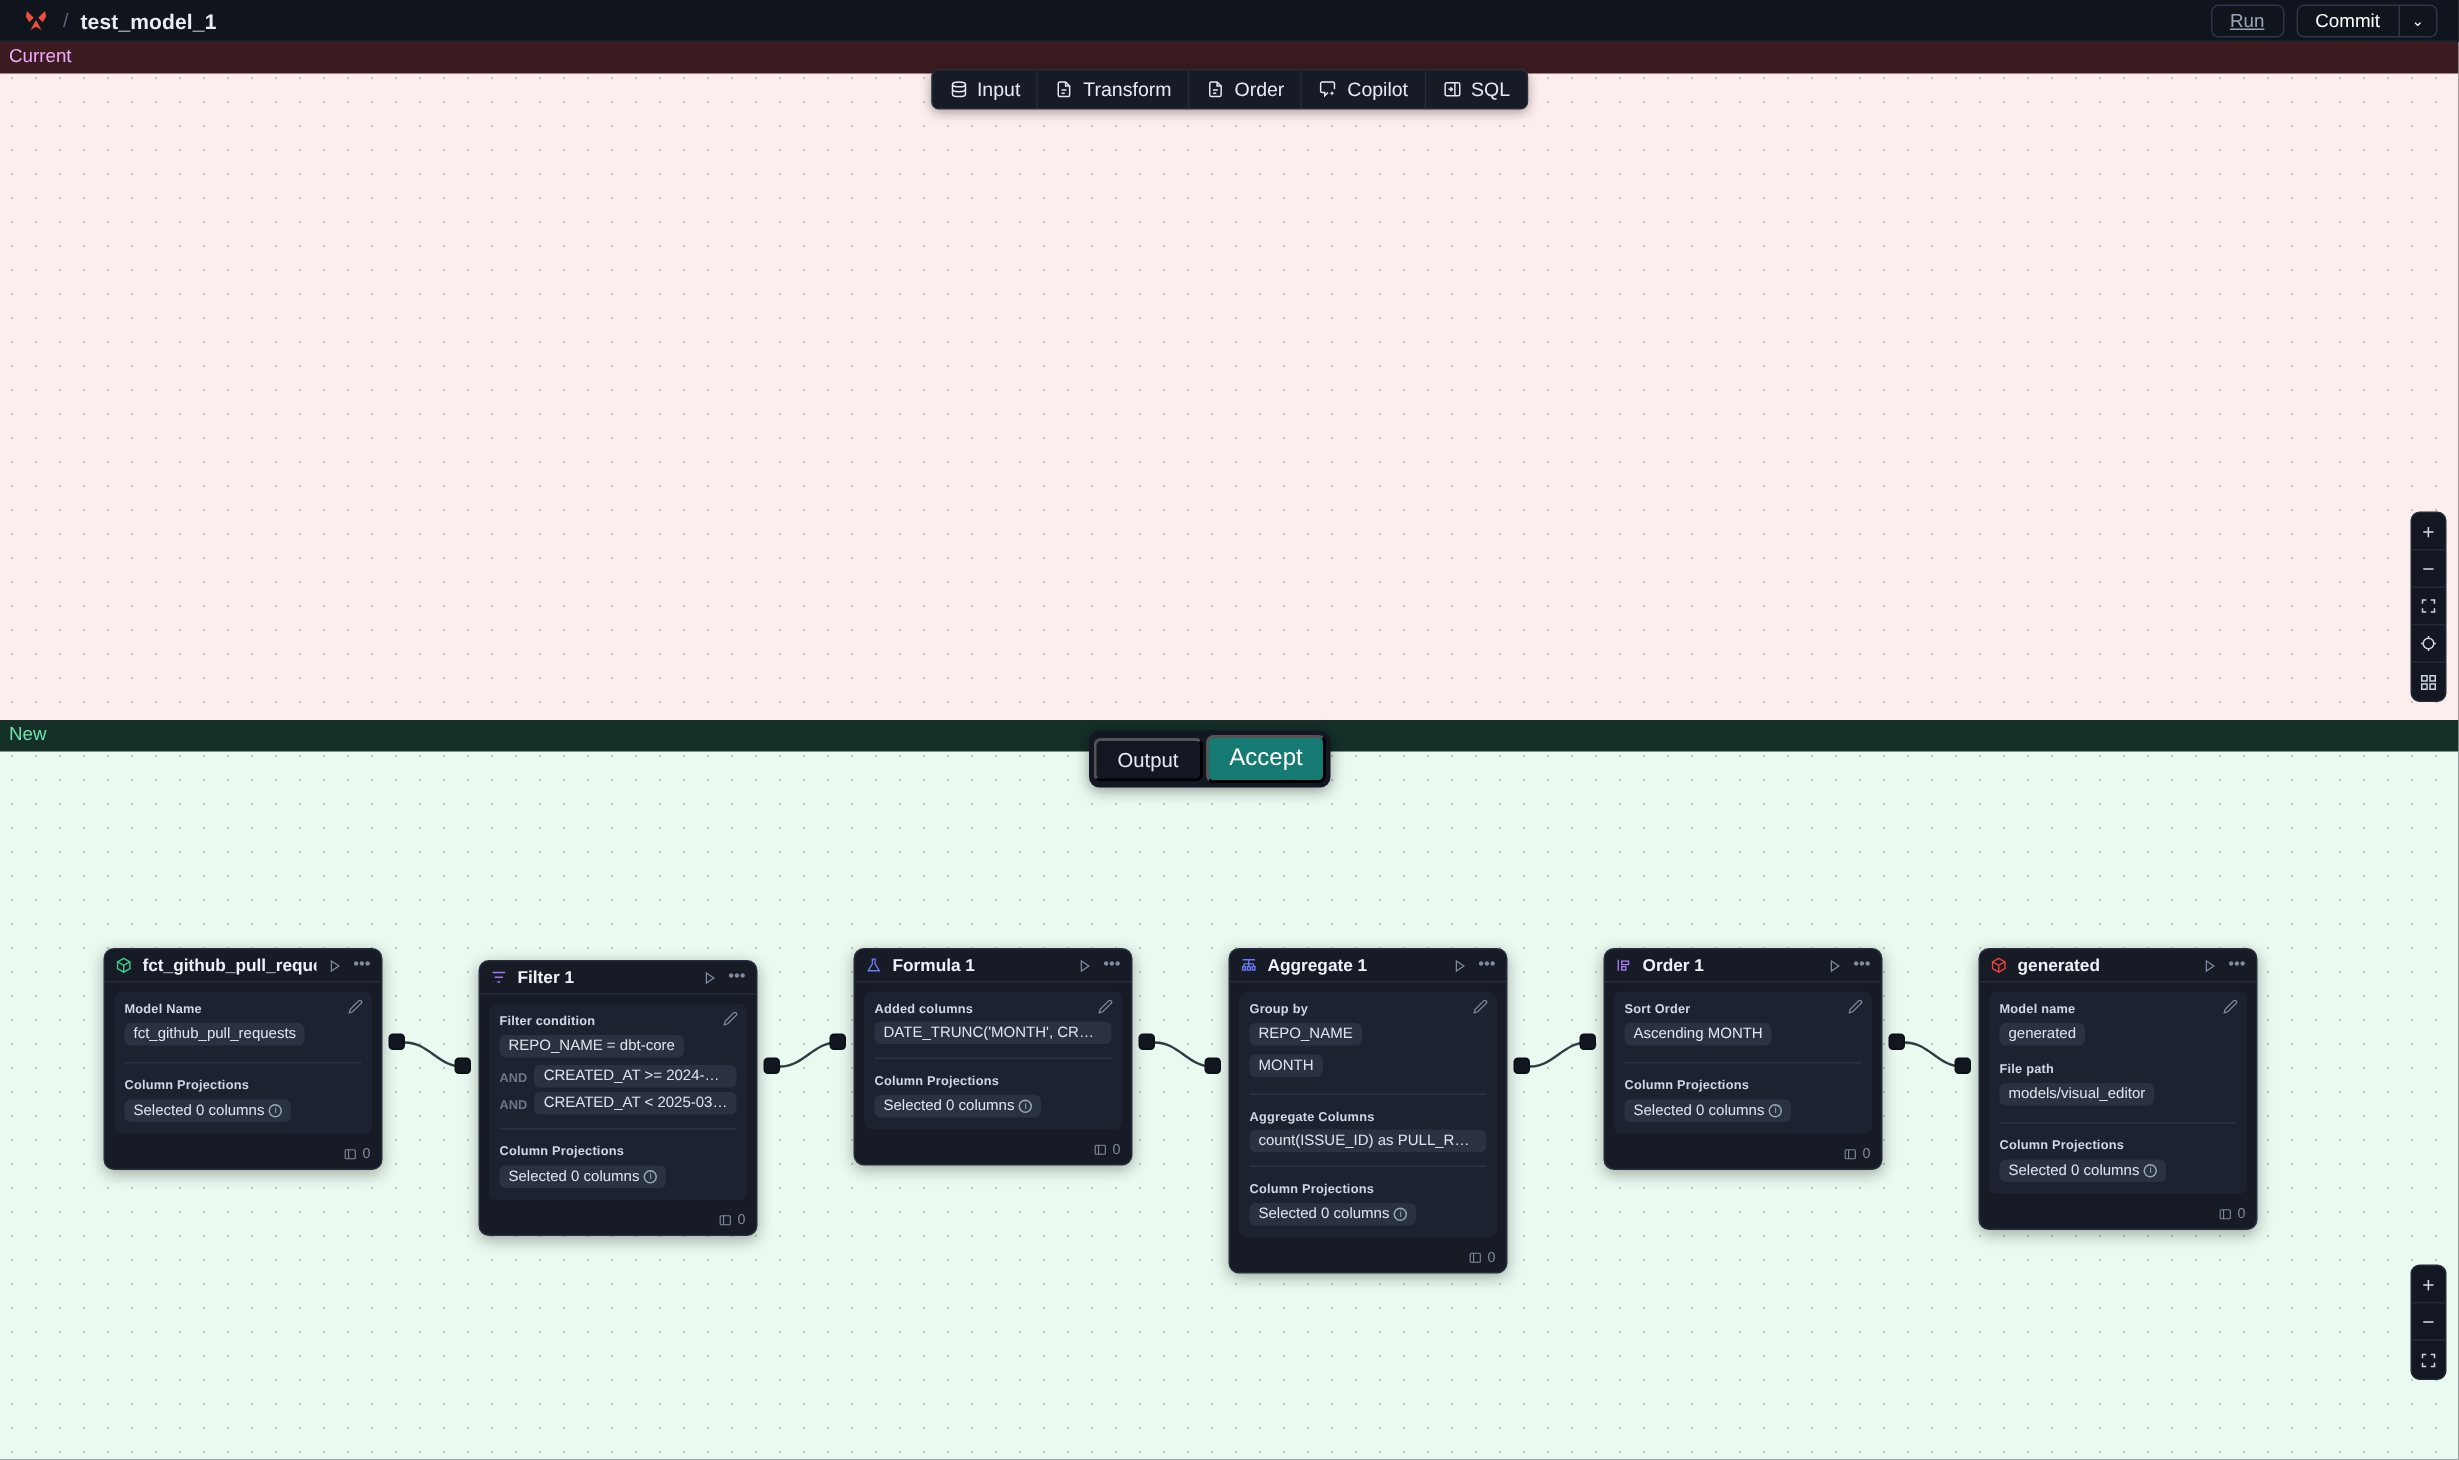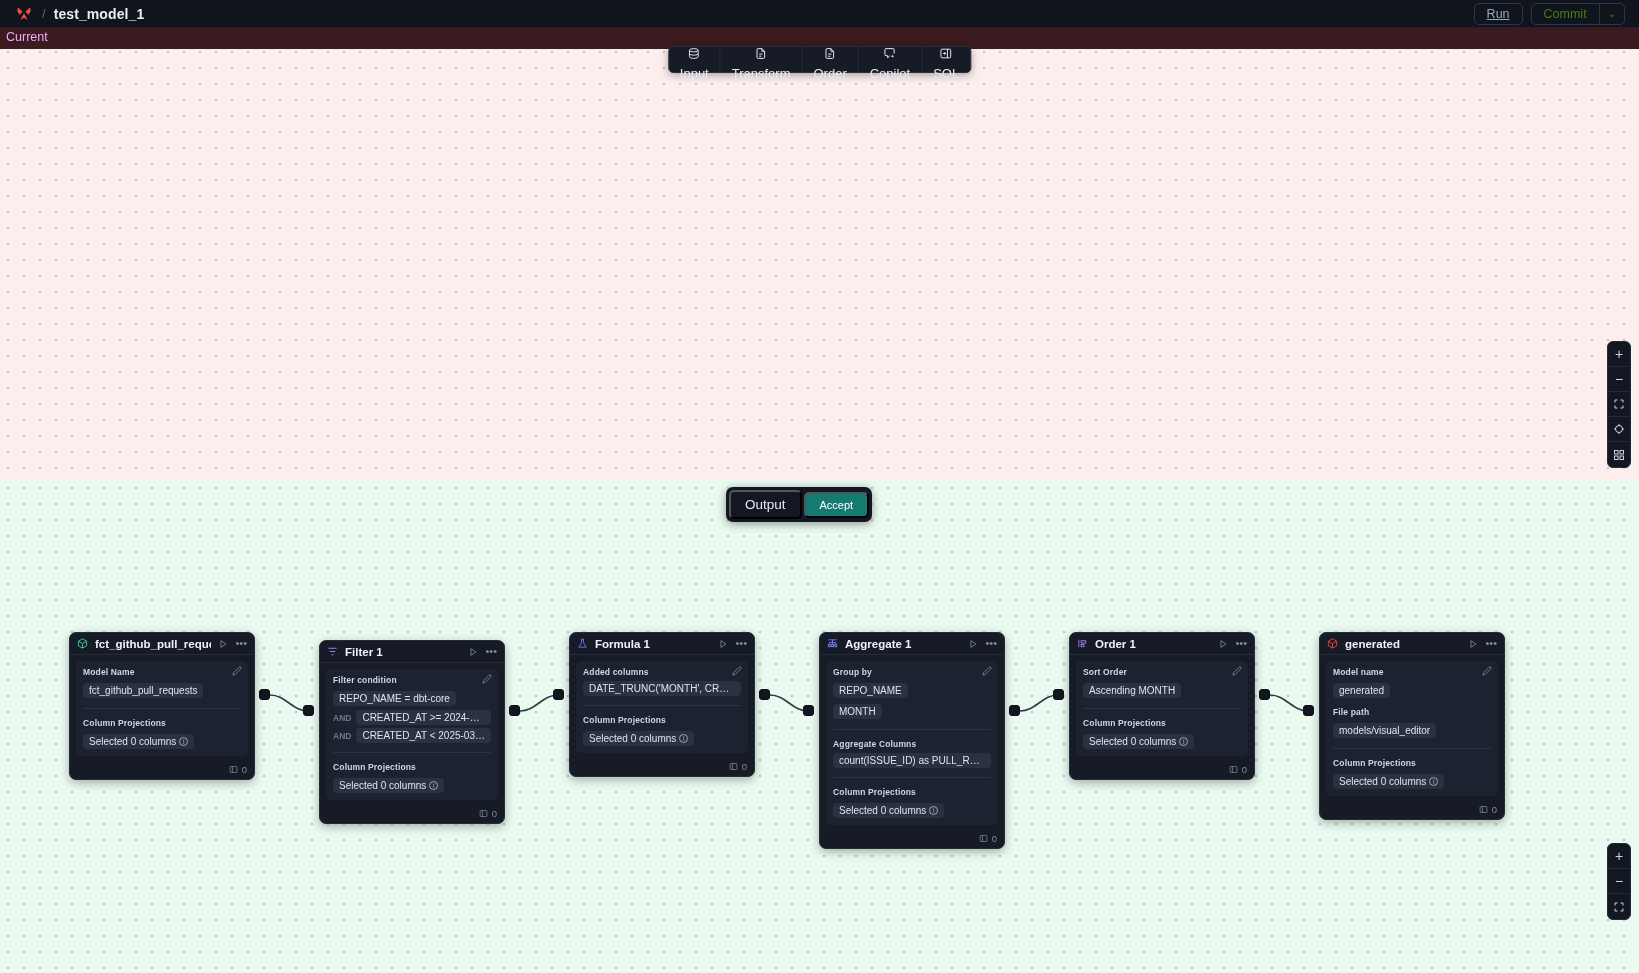--- a/index.html
+++ b/index.html
@@ -30,21 +30,21 @@
   .topbar-right { margin-left: auto; display: flex; align-items: center; gap: 8px; padding-right: 6px; }
   .tb-btn {
     border: 1px solid #2b3purple; border: 1px solid #2d3546;
     background: transparent; color: #9aa6b8;
     font-size: 12.5px; border-radius: 5px;
     padding: 3px 12px; height: 22px; line-height: 15px;
     font-family: "Liberation Sans", sans-serif;
     text-decoration: underline;
   }
   .tb-split { display: flex; border: 1px solid #2d3546; border-radius: 5px; overflow: hidden; height: 22px; }
-  .tb-split > span { display: flex; align-items: center; color: #4d7c0f; font-size: 12.5px; padding: 0 12px; }
+  .tb-split > span { display: flex; align-items: center; color: #ffffff; font-size: 12.5px; padding: 0 12px; }
   .tb-split > .caret { border-left: 1px solid #2d3546; padding: 0 8px; font-size: 10px; }
 
   
   .pane-current {
     position: absolute; left: 0; top: 28px; width: 1639px; height: 452px;
     background: #fdeeee;
     background-image: radial-gradient(#d9b9ba 0.9px, transparent 0.9px);
     background-size: 16px 16px;
     overflow: hidden;
   }
@@ -73,36 +73,35 @@
     border: 1px solid #262d3c;
     border-radius: 5px;
     display: flex; align-items: stretch;
     z-index: 40;
     box-shadow: 0 2px 8px rgba(0,0,0,.35);
   }
   .tool-tab {
     display: flex; align-items: center; gap: 6px;
     padding: 0 11px; color: #e6ebf3; font-size: 13px;
     border-right: 1px solid #262d3c;
-    flex-direction: column;
   }
   .tool-tab:last-child { border-right: none; }
   .tool-tab svg { display: block; flex: none; }
 
   
   .decision {
     position: absolute; left: 726px; top: 487px;
     background: #121722; border-radius: 7px;
     display: flex; align-items: center; gap: 2px;
     padding: 3px;
     z-index: 50;
     box-shadow: 0 2px 10px rgba(0,0,0,.4);
   }
   .decision .reject { color: #e6ebf3; font-size: 13.5px; padding: 5px 14px; border-radius: 5px; background: transparent; }
-  .decision .accept { color: #ffffff; font-size: 11px; padding: 5px 14px; border-radius: 5px; background: #157a72; }
+  .decision .accept { color: #ffffff; font-size: 16px; padding: 5px 14px; border-radius: 5px; background: #157a72; }
 
   
   .node {
     position: absolute;
     width: 186px;
     background: #161b26;
     border: 1px solid #252c3a;
     border-radius: 7px;
     box-shadow: 0 3px 10px rgba(0,0,0,.30);
     z-index: 20;
@@ -256,20 +255,21 @@
     <svg width="12" height="12" viewBox="0 0 24 24" fill="none" stroke="#cdd5e1" stroke-width="2">
       <rect x="3" y="3" width="7" height="7"></rect>
         <rect x="14" y="3" width="7" height="7"></rect>
       <rect x="3" y="14" width="7" height="7"></rect>
         <rect x="14" y="14" width="7" height="7"></rect>
     </svg>
   </div>
 </div>
 
 <div class="pane-new">
+  <div class="pane-new-label">New</div>
 
   <svg class="edges">
     <g fill="none" stroke="#2f3a45" stroke-width="1.6">
       <path d="M270 215 C286 215 292 231 308 231"></path>
       <path d="M520 231 C536 231 542 215 558 215"></path>
       <path d="M770 215 C786 215 792 231 808 231"></path>
       <path d="M1020 231 C1036 231 1042 215 1058 215"></path>
       <path d="M1270 215 C1286 215 1292 231 1308 231"></path>
     </g>
   </svg>

